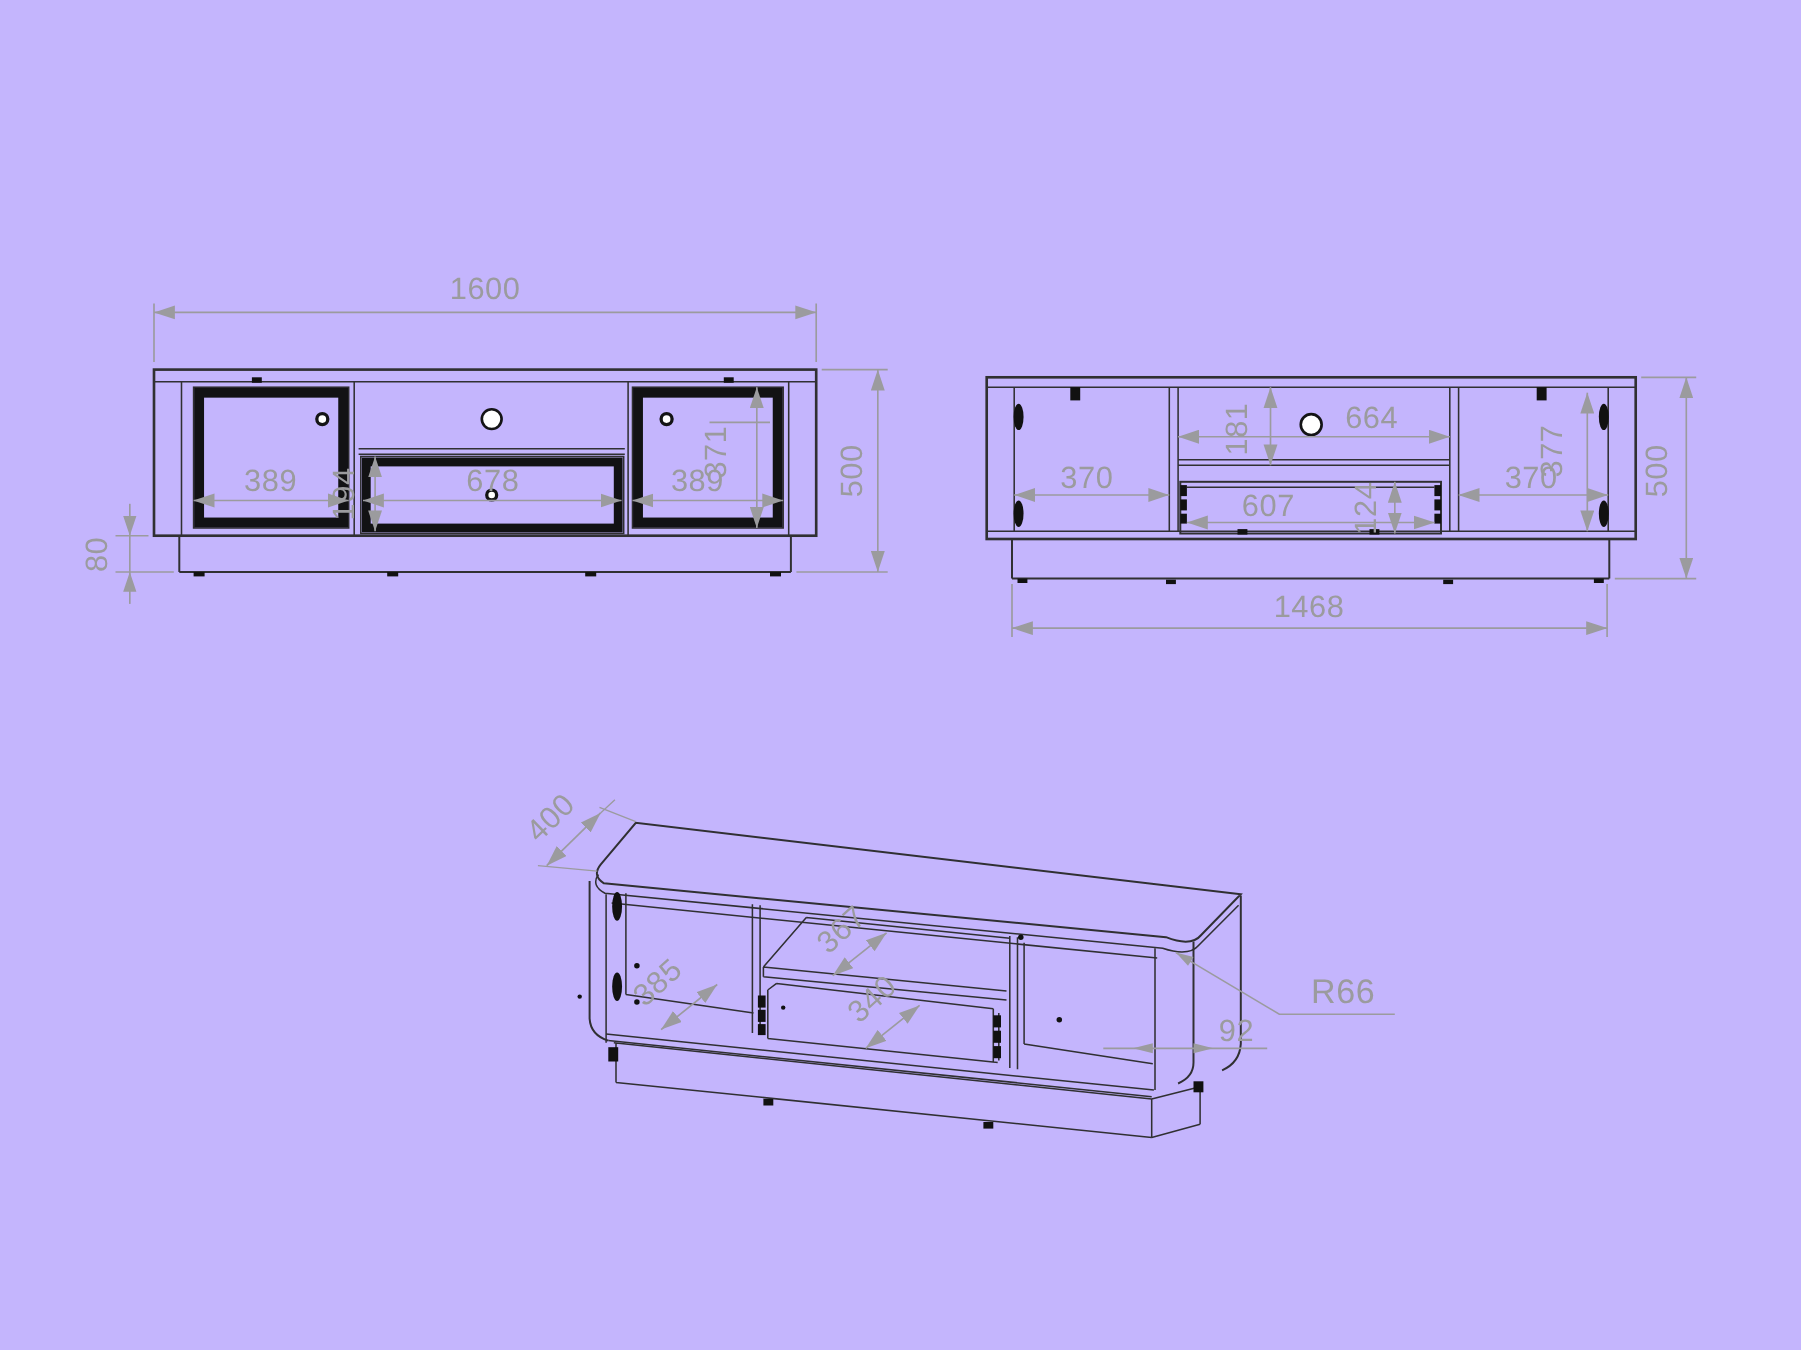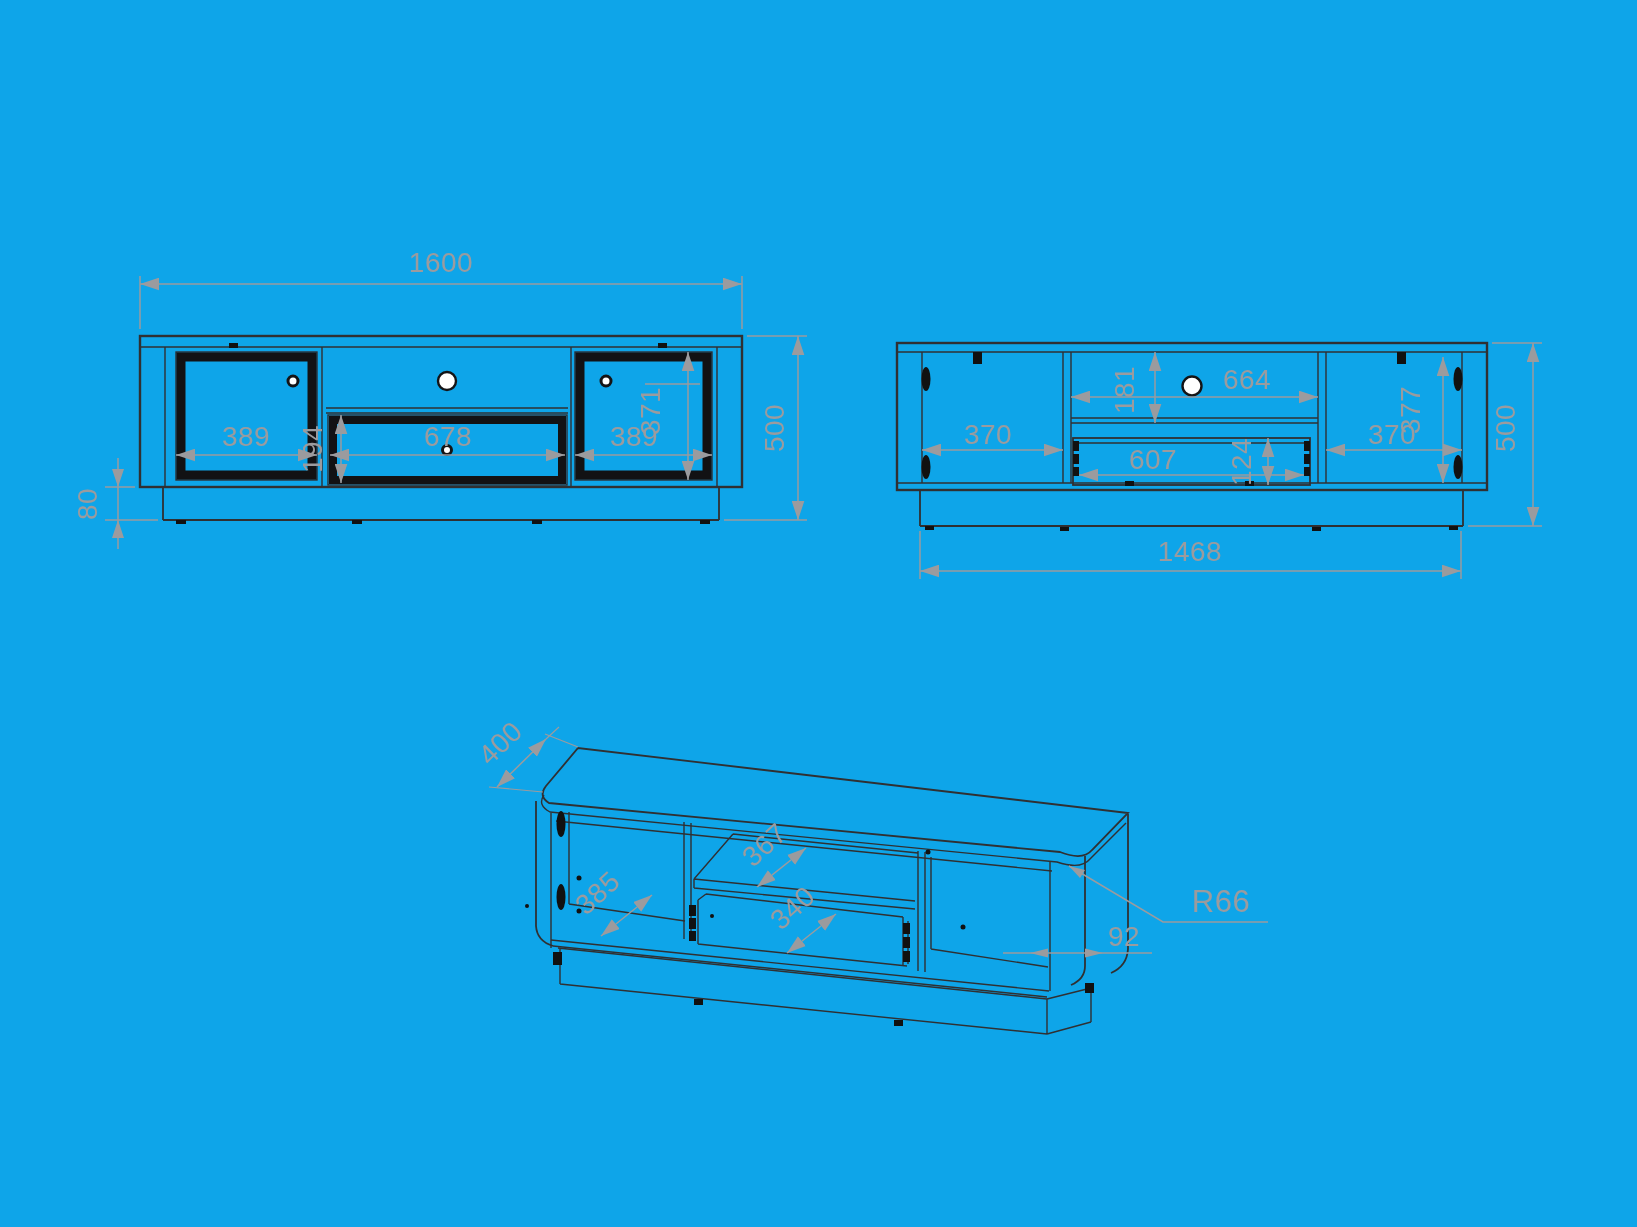--- a/index.html
+++ b/index.html
@@ -1,16 +1,16 @@
 <!DOCTYPE html>
 <html><head>
 <meta charset="utf-8">
 <style>
   html,body{margin:0;padding:0;background:#ffffff;}
-  .stage{position:relative;width:1637px;height:1227px;background:#0ea5e9;overflow:hidden;
+  .stage{position:relative;width:1637px;height:1227px;background:#c4b5fd;overflow:hidden;
          font-family:"Liberation Sans", sans-serif;}
   svg{position:absolute;left:0;top:0;}
   text{fill:#9b9b9e;font-family:"Liberation Sans", sans-serif;font-size:28px;letter-spacing:.5px;}
   .t-big{font-size:28px;}
   .t-r66{font-size:31px;}
   .ln{stroke:#303032;fill:none;}
   .thin{stroke-width:1.4;}
   .mid{stroke-width:1.8;}
   .fat{stroke-width:2.4;}
   .door{stroke:#121214;stroke-width:9;fill:none;}

